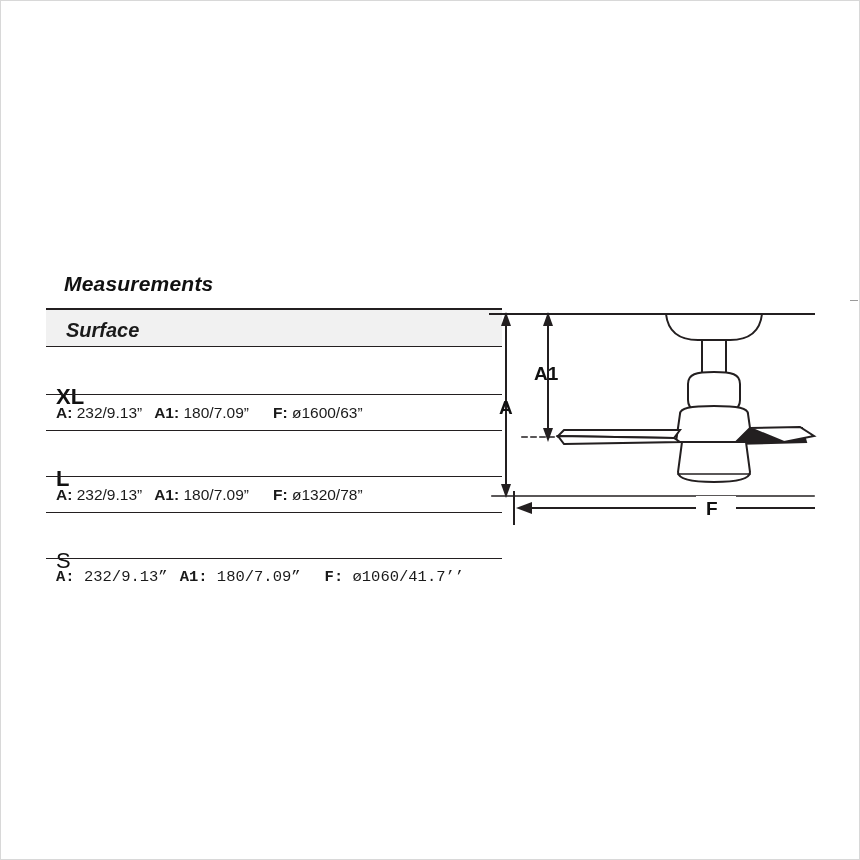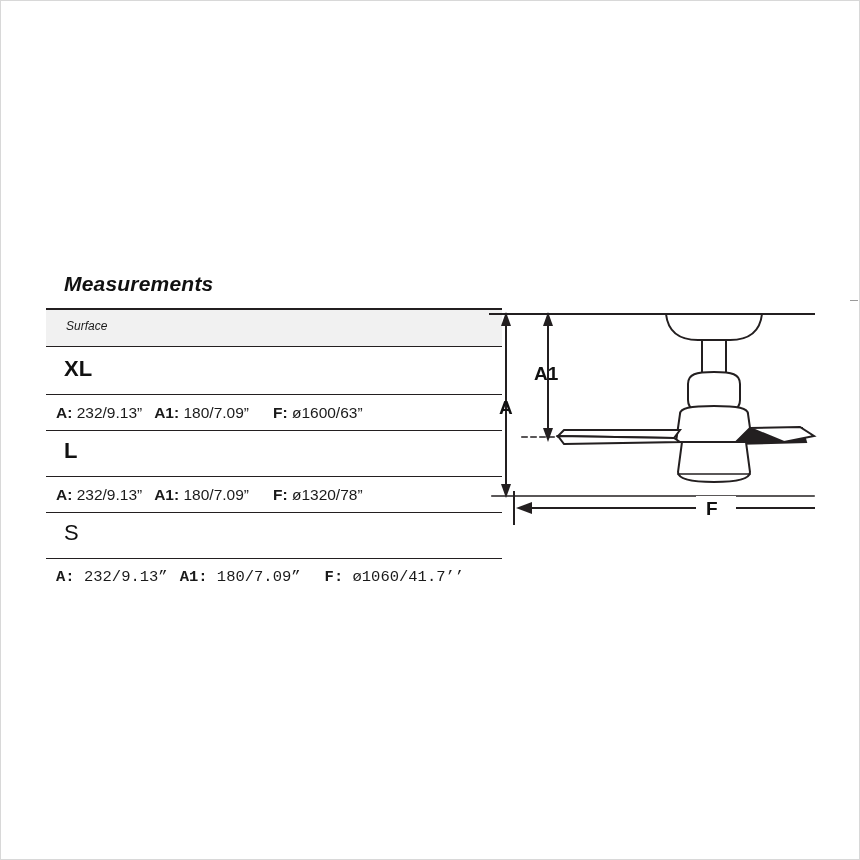--- a/index.html
+++ b/index.html
@@ -60,32 +60,33 @@
     left: 0;
     top: 2px;
     width: 456px;
     height: 36px;
     background: #f1f1f1;
   }
   .surface-label {
     position: absolute;
     left: 20px;
     top: 11px;
-    font-size: 12px;
+    font-size: 20px;
     font-style: italic;
-    font-weight: normal;
+    font-weight: bold;
     color: #1a1a1a;
   }
 
   .size-label {
     position: absolute;
-    left: 18px;
+    left: 10px;
     font-size: 22px;
     font-weight: bold;
     color: #111;
+    margin-top: 28px;
   }
   .size-label.s-light { font-weight: normal; }
 
   .dims {
     position: absolute;
     left: 10px;
     font-size: 15.5px;
     color: #1a1a1a;
     white-space: nowrap;
   }

